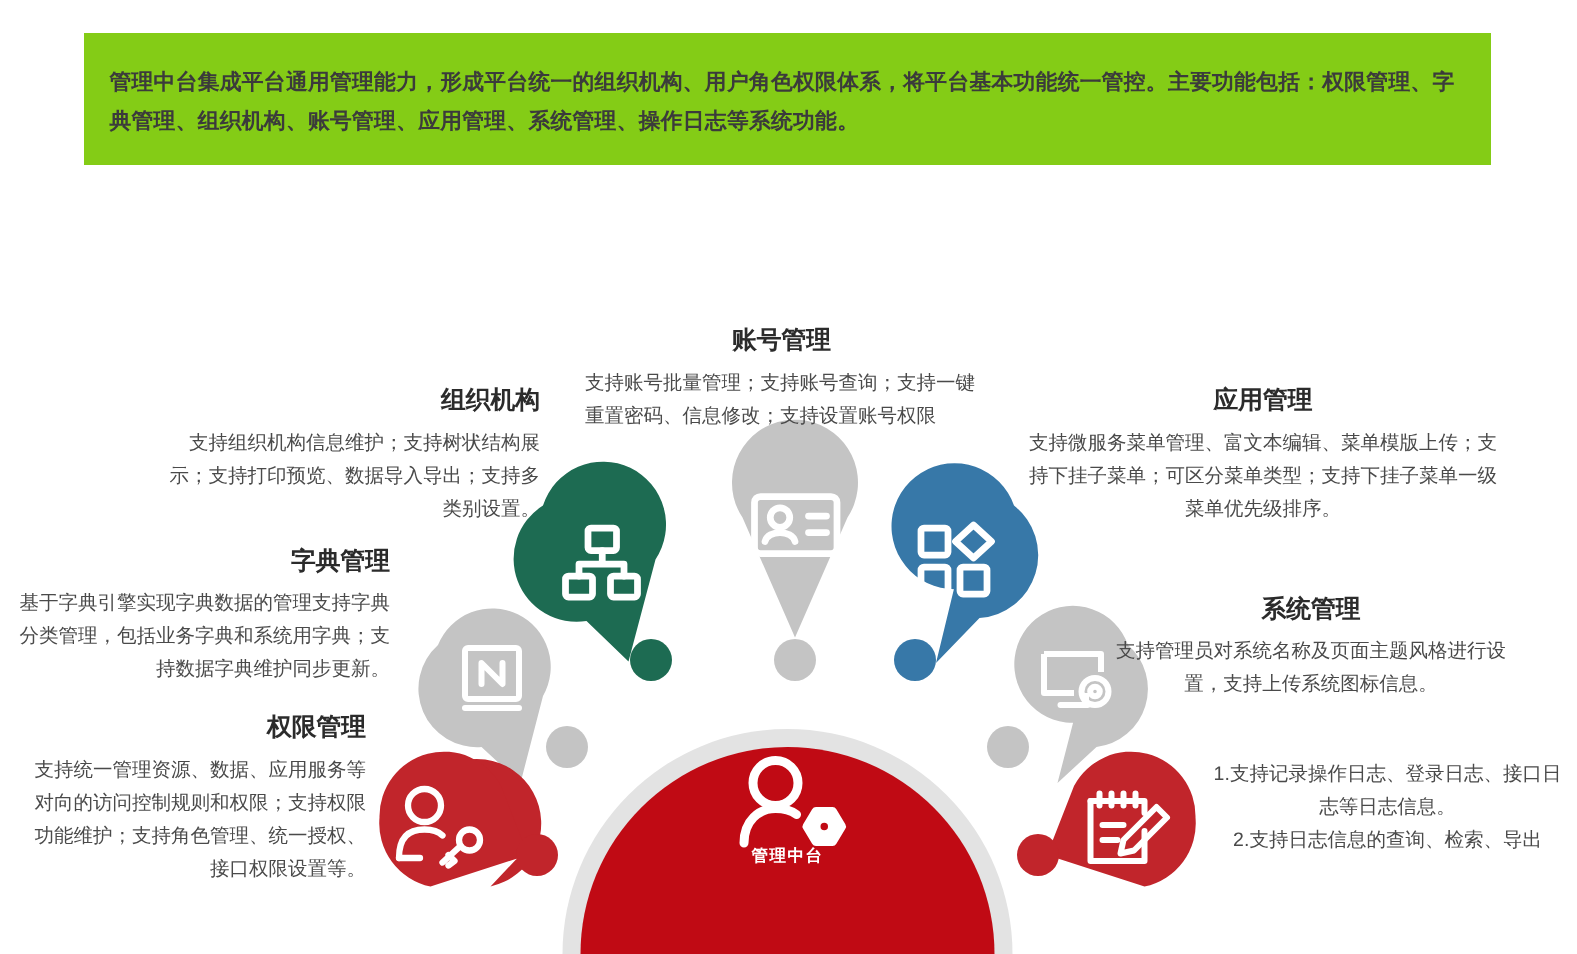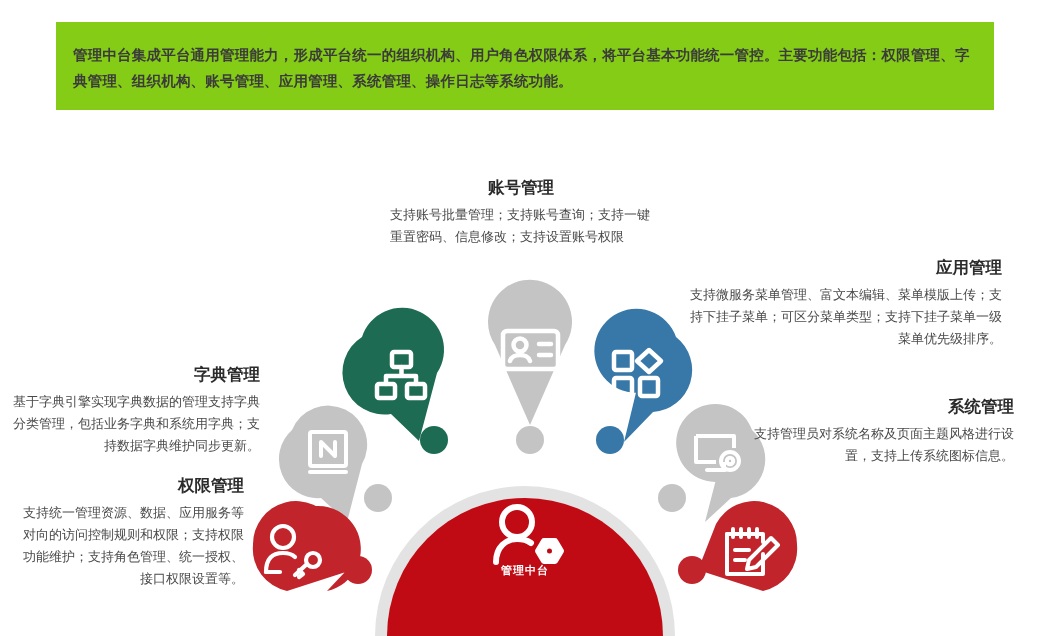--- a/index.html
+++ b/index.html
@@ -65,25 +65,25 @@
     margin-bottom: 6px;
     white-space: nowrap;
   }
   .block .desc {
     font-size: 13px;
     line-height: 22px;
     color: #4a4a4a;
   }
   .align-right { text-align: right; }
   .align-right .title { text-align: right; }
-  .align-left { text-align: right; }
+  .align-left { text-align: center; }
   .align-center-left { text-align: left; }
 
   .blk-account { left: 390px; top: 176px; width: 262px; }
-  .blk-account .title { text-align: center; }
+  .blk-account .title { text-align: center; margin-top: 40px; }
   .blk-account .desc  { text-align: left; }
 
   .blk-org     { left: 112px; top: 256px; width: 248px; }
   .blk-dict    { left: 12px;  top: 363px; width: 248px; }
   .blk-perm    { left: 12px;  top: 474px; width: 232px; }
 
   .blk-app     { left: 682px; top: 256px; width: 320px; }
   .blk-sys     { left: 734px; top: 395px; width: 280px; }
   .blk-log     { left: 805px; top: 505px; width: 240px; }
 
@@ -210,20 +210,24 @@
     </svg>
 
     <div class="dome-label">管理中台</div>
   </div>
 
   <div class="block blk-account align-center-left">
     <div class="title">账号管理</div>
     <div class="desc">支持账号批量管理；支持账号查询；支持一键重置密码、信息修改；支持设置账号权限</div>
   </div>
 
+  <div class="block blk-org align-right">
+    <div class="title">组织机构</div>
+    <div class="desc">支持组织机构信息维护；支持树状结构展示；支持打印预览、数据导入导出；支持多类别设置。</div>
+  </div>
 
   <div class="block blk-dict align-right">
     <div class="title">字典管理</div>
     <div class="desc">基于字典引擎实现字典数据的管理支持字典分类管理，包括业务字典和系统用字典；支持数据字典维护同步更新。</div>
   </div>
 
   <div class="block blk-perm align-right">
     <div class="title">权限管理</div>
     <div class="desc">支持统一管理资源、数据、应用服务等对向的访问控制规则和权限；支持权限功能维护；支持角色管理、统一授权、接口权限设置等。</div>
   </div>
@@ -232,15 +236,17 @@
     <div class="title">应用管理</div>
     <div class="desc">支持微服务菜单管理、富文本编辑、菜单模版上传；支持下挂子菜单；可区分菜单类型；支持下挂子菜单一级菜单优先级排序。</div>
   </div>
 
   <div class="block blk-sys align-left">
     <div class="title">系统管理</div>
     <div class="desc">支持管理员对系统名称及页面主题风格进行设置，支持上传系统图标信息。</div>
   </div>
 
   <div class="block blk-log align-left">
+    <div class="desc" style="white-space:pre-line;">1.支持记录操作日志、登录日志、接口日志等日志信息。
+2.支持日志信息的查询、检索、导出</div>
   </div>
 
 </div>
 
 </body></html>

